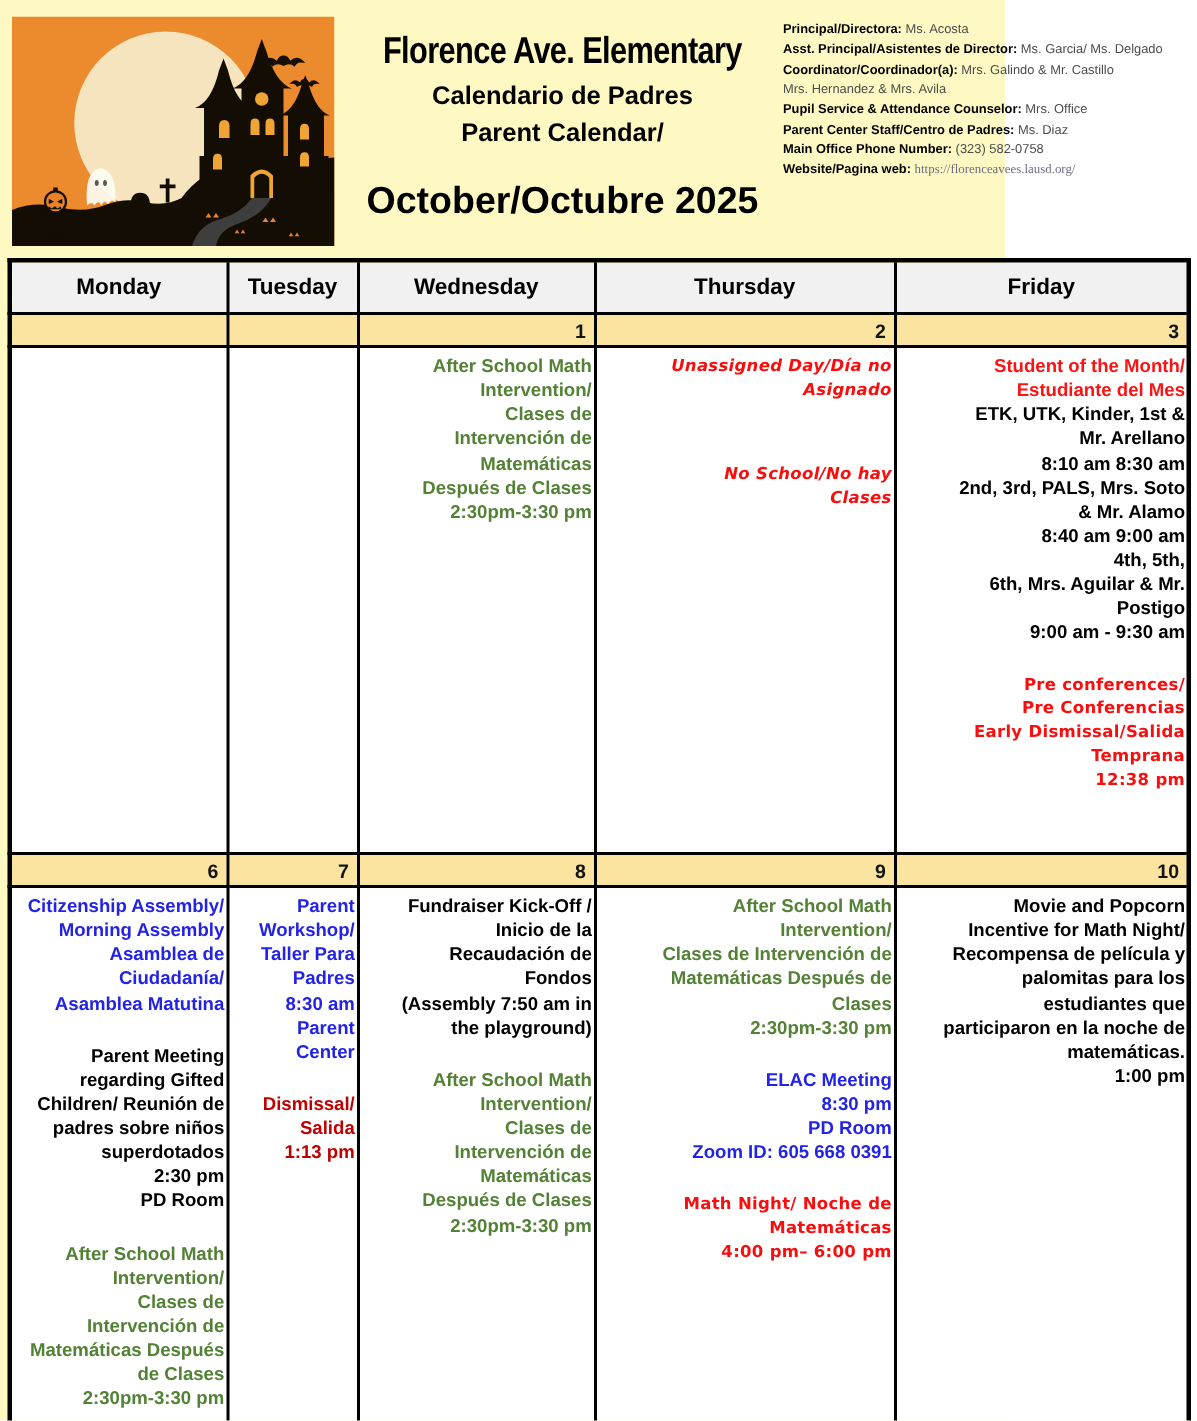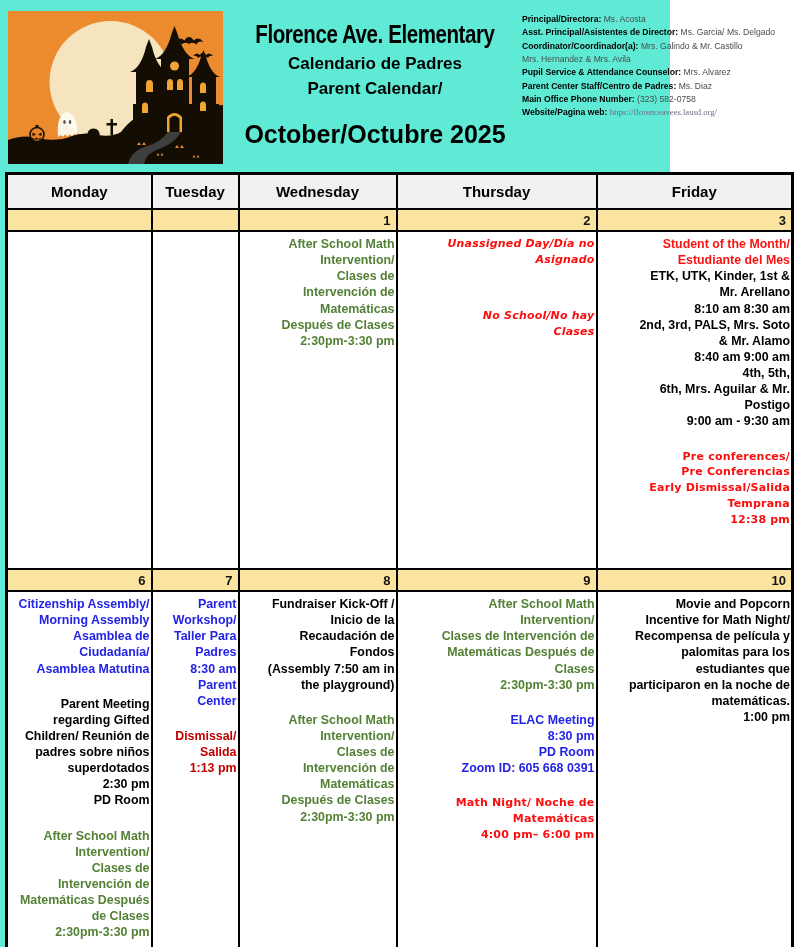--- a/index.html
+++ b/index.html
@@ -1,17 +1,17 @@
 <!DOCTYPE html>
 <html><head>
 <meta charset="utf-8">
 <style>
   html,body{margin:0;padding:0;background:#ffffff;}
   body{width:798px;height:947px;overflow:hidden;font-family:"Liberation Sans",sans-serif;}
-  .page{position:relative;width:670px;height:947px;background:#5eead4;}
+  .page{position:relative;width:670px;height:947px;background:#fef9c3;}
 
   
   .banner{position:absolute;left:8px;top:11px;width:215px;height:153px;}
   .banner svg{display:block;width:215px;height:153px;}
 
   .title-block{position:absolute;left:226px;top:20px;width:298px;text-align:center;}
   .school-name{font-size:25px;font-weight:bold;color:#000;white-space:nowrap;
                display:inline-block;transform:scaleX(.82);transform-origin:50% 50%;letter-spacing:-.5px;}
   .subtitle{font-size:17px;font-weight:bold;color:#000;margin-top:5px;}
   .month-title{font-size:25px;font-weight:bold;color:#000;margin-top:21px;}
@@ -126,21 +126,21 @@
     <div class="subtitle">Calendario de Padres</div>
     <div class="subtitle">Parent Calendar/</div>
     <div class="month-title">October/Octubre 2025</div>
   </div>
 
   <div class="staff-block">
       <div><b>Principal/Directora: </b><span>Ms. Acosta</span></div>
       <div><b>Asst. Principal/Asistentes de Director: </b><span>Ms. Garcia/ Ms. Delgado</span></div>
       <div><b>Coordinator/Coordinador(a): </b><span>Mrs. Galindo &amp; Mr. Castillo</span></div>
       <div><span>Mrs. Hernandez &amp; Mrs. Avila</span></div>
-      <div><b>Pupil Service &amp; Attendance Counselor: </b><span>Mrs. Alvarez</span></div>
+      <div><b>Pupil Service &amp; Attendance Counselor: </b><span>Mrs. Office</span></div>
       <div><b>Parent Center Staff/Centro de Padres: </b><span>Ms. Diaz</span></div>
       <div><b>Main Office Phone Number: </b><span>(323) 582-0758</span></div>
       <div><b>Website/Pagina web: </b><span class="url">https://florenceavees.lausd.org/</span></div>
     </div>
 
   <table class="calendar">
     <colgroup>
       <col style="width:145px">
         <col style="width:87px">
         <col style="width:158px">

